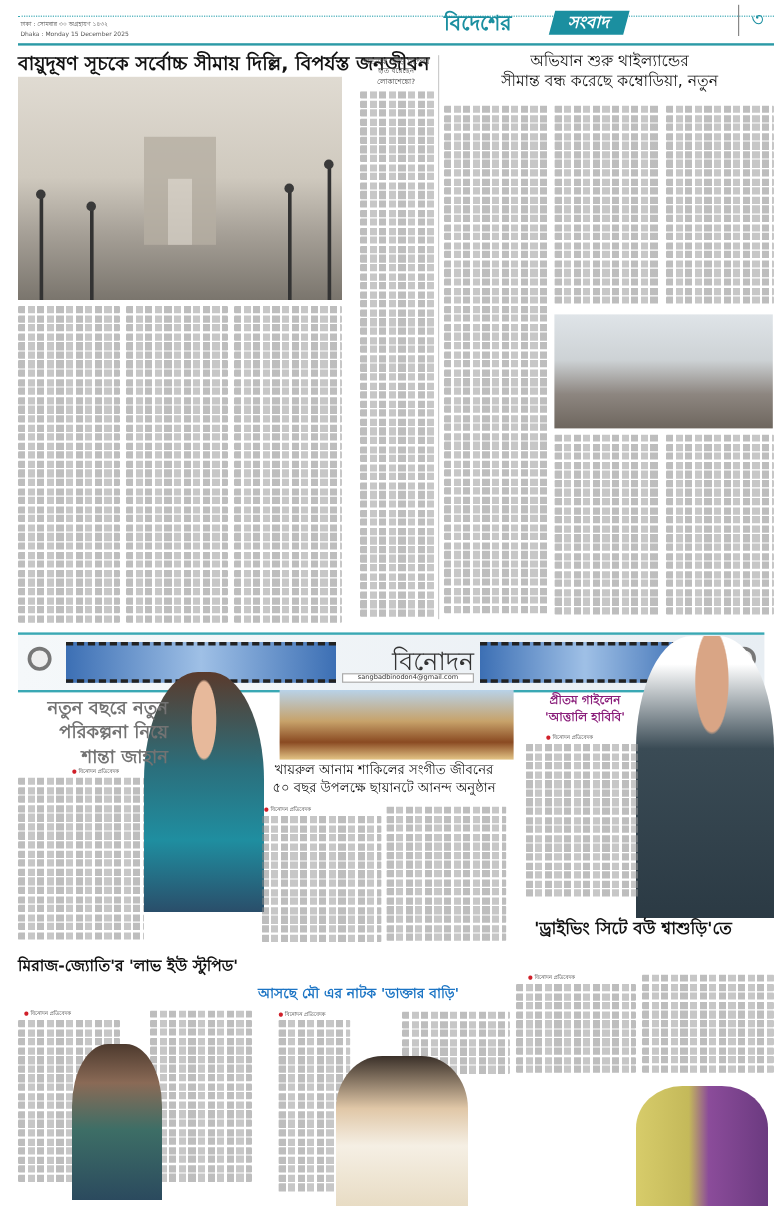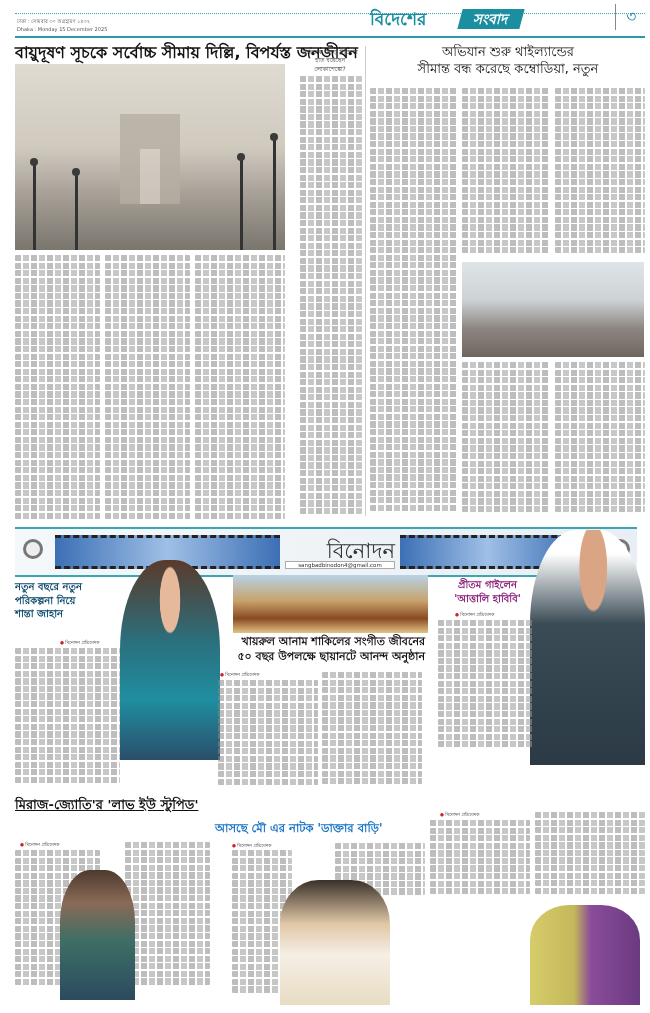--- a/index.html
+++ b/index.html
@@ -24,32 +24,32 @@
   .col-text { font-size: 4.2px; line-height: 6.2px; color: #555; text-align: justify; overflow: hidden; }
   .col-text .ln { height: 6.2px; background: repeating-linear-gradient(90deg, #888 0 6px, transparent 6px 8px, #999 8px 14px, transparent 14px 16px); opacity: .55; margin-bottom: 1.4px; border-radius: 1px; }
   .vrule { position: absolute; width: 1px; background: #ccc; }
   .cambodia-photo { left: 462px; top: 262px; width: 182px; height: 95px;
     background: linear-gradient(180deg, #dfe4e8 0%, #cdd2d5 40%, #8d8680 70%, #6e665e 100%); }
   .bino-band { left: 15px; top: 527px; width: 622px; height: 50px; border-top: 2px solid #3aa8b4; border-bottom: 2px solid #3aa8b4; background: linear-gradient(90deg, #f5f8fa, #e8eef3); }
   .film { position: absolute; top: 6px; height: 34px; background: linear-gradient(90deg, #3c6fb4, #9fc0e6, #3c6fb4); border-top: 3px dashed #222; border-bottom: 3px dashed #222; }
   .bino-title { position: absolute; left: 270px; top: 6px; width: 110px; text-align: right; font-family: "DejaVu Serif", serif; font-size: 21px; color: #333; }
   .bino-email { position: absolute; left: 270px; top: 32px; width: 110px; text-align: center; font-size: 5.5px; color: #333; background: #fff; border: 1px solid #aaa; }
   .reel-icon { position: absolute; top: 10px; width: 20px; height: 20px; border-radius: 50%; border: 3px solid #777; background: #eee; }
-  .red-head { font-size: 10px; color: #0c4a6e; font-weight: bold; line-height: 1.35; text-align: left; }
+  .red-head { font-size: 15px; color: #737373; font-weight: bold; line-height: 1.35; text-align: right; }
   .byline { font-size: 4.5px; color: #333; }
   .byline::before { content: "● "; color: #d0202a; }
   .actress-photo { left: 120px; top: 560px; width: 100px; height: 200px;
     background: radial-gradient(ellipse at 50% 20%, #e7b99b 0 14%, transparent 15%), linear-gradient(180deg, #5a3a2c 0%, #2b6f7c 40%, #1f8ea0 70%, #2a4e6a 100%); border-radius: 45% 45% 0 0; }
   .stage-photo { left: 233px; top: 575px; width: 195px; height: 58px;
     background: linear-gradient(180deg, #b8d2e8 0%, #c7a26a 45%, #8a4a22 75%, #e3c485 100%); }
-  .center-head { left: 215px; top: 635px; width: 210px; font-size: 11px; font-weight: bold; text-align: right; color: #111; line-height: 1.35; }
+  .center-head { left: 215px; top: 635px; width: 210px; font-size: 11px; font-weight: normal; text-align: center; color: #111; line-height: 1.35; }
   .man-photo { left: 530px; top: 530px; width: 115px; height: 235px;
     background: radial-gradient(ellipse at 55% 16%, #d9a585 0 15%, transparent 16%), linear-gradient(180deg, #fff 0%, #fff 10%, #3a4b55 40%, #2b3a44 100%); border-radius: 40% 40% 0 0; }
   .driving-head { left: 410px; top: 765px; width: 235px; font-size: 14px; font-weight: bold; text-align: center; color: #111; line-height: 1.3; }
-  .laabh-head { left: 15px; top: 795px; width: 190px; font-size: 13px; font-weight: bold; color: #111; text-decoration: underline; }
+  .laabh-head { left: 15px; top: 795px; width: 190px; font-size: 13px; font-weight: bold; color: #111; }
   .asche-head { left: 215px; top: 820px; width: 200px; font-size: 11.5px; font-weight: bold; color: #1b74c4; }
   .couple-photo { left: 60px; top: 870px; width: 75px; height: 130px; background: linear-gradient(180deg, #4d3a2e 0%, #8a6a56 25%, #3d6e66 55%, #2b4a5e 100%); border-radius: 40% 40% 0 0; }
   .mou-photo { left: 280px; top: 880px; width: 110px; height: 125px; background: linear-gradient(180deg, #3a3029 0%, #e0c7a7 35%, #f5efe4 60%, #e8dcc4 100%); border-radius: 35% 35% 0 0; }
   .doly-photo { left: 530px; top: 905px; width: 110px; height: 100px; background: linear-gradient(90deg, #d7cc6a 0%, #c4b95a 40%, #8b4c9a 55%, #6b3a80 100%); border-radius: 35% 35% 0 0; }
   .pritom-head { left: 440px; top: 578px; width: 95px; font-size: 10px; font-weight: bold; color: #8a1d7a; text-align: center; line-height: 1.4; }
 </style>
 </head>
 <body>
 
 <div class="dotline"></div>
@@ -503,20 +503,21 @@
     <div class="ln"></div>
     <div class="ln"></div>
     <div class="ln"></div>
     <div class="ln"></div>
     <div class="ln"></div>
     <div class="ln"></div>
     <div class="ln"></div>
 </div>
 
 <div class="abs driving-head">
+  <div>'ড্রাইভিং সিটে বউ শ্বাশুড়ি'তে</div>
 </div>
 <div class="abs byline" style="left:440px;top:812px">বিনোদন প্রতিবেদক</div>
 <div class="abs col-text" style="left:430px;top:820px;width:100px;height:85px">
   <div class="ln"></div>
     <div class="ln"></div>
     <div class="ln"></div>
     <div class="ln"></div>
     <div class="ln"></div>
     <div class="ln"></div>
     <div class="ln"></div>

